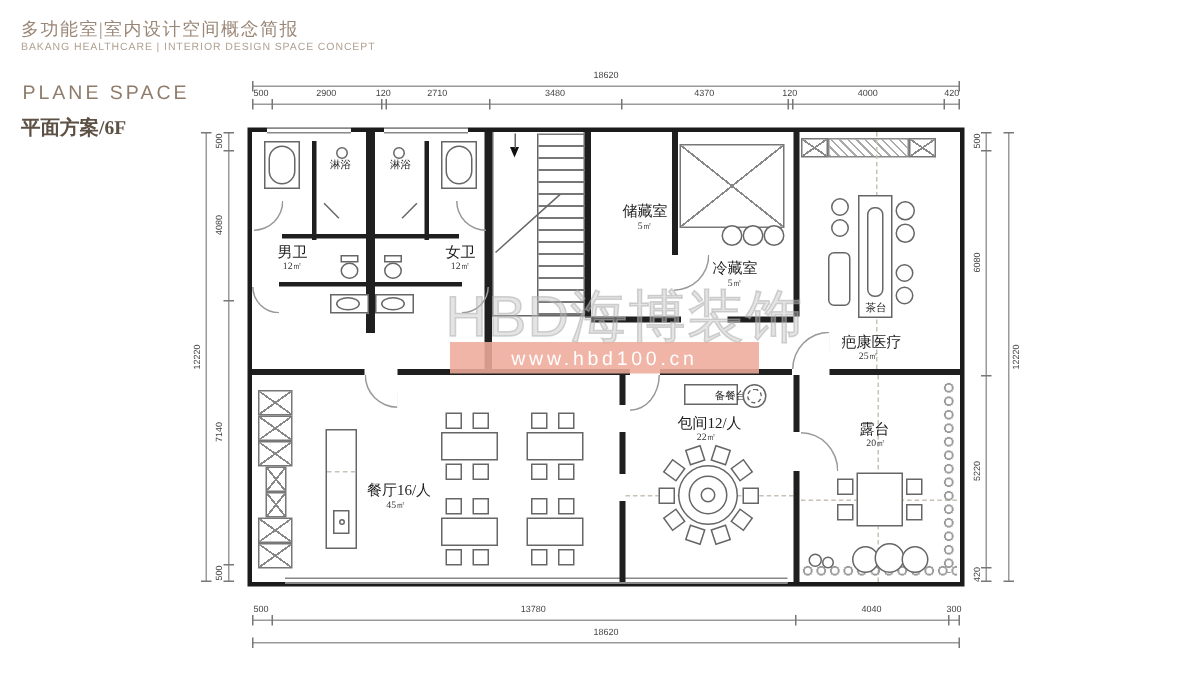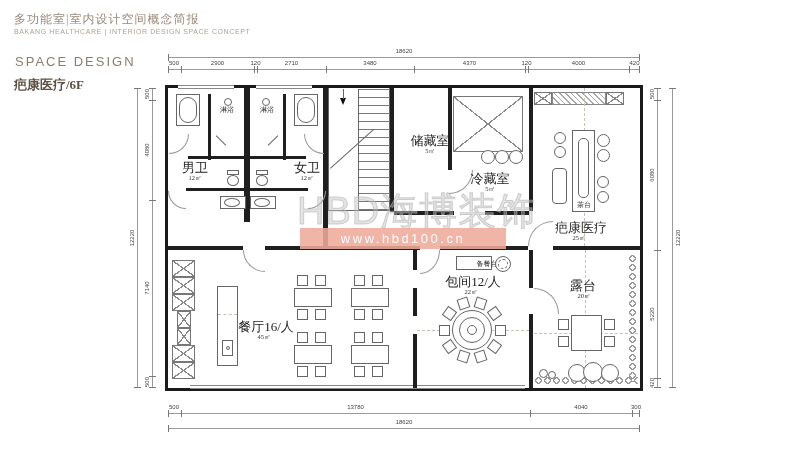--- a/index.html
+++ b/index.html
@@ -28,42 +28,42 @@
   .arc{box-sizing:border-box;background:transparent;border:1px solid #999;}
   .arc-tl{border-right:none;border-bottom:none;border-top-left-radius:100%;}
   .arc-tr{border-left:none;border-bottom:none;border-top-right-radius:100%;}
   .arc-bl{border-right:none;border-top:none;border-bottom-left-radius:100%;}
   .arc-br{border-left:none;border-top:none;border-bottom-right-radius:100%;}
   .dash-v{width:0;border-left:1px dashed #c8c1b6;}
   .dash-h{height:0;border-top:1px dashed #c8c1b6;}
   .plant-v{background-image:radial-gradient(circle at 50% 50%,transparent 2.2px,#999 2.2px 3.2px,transparent 3.2px);background-size:9px 9px;}
   .plant-h{background-image:radial-gradient(circle at 50% 50%,transparent 2.2px,#999 2.2px 3.2px,transparent 3.2px);background-size:9px 9px;}
   .winstrip{background:#fff;border-top:1px solid #888;border-bottom:1px solid #888;height:2px;}
-  .rl{font-size:13px;color:#1d1d1d;white-space:nowrap;transform:translate(-50%,-50%);font-family:"Liberation Serif",serif;}
+  .rl{font-size:10px;color:#1d1d1d;white-space:nowrap;transform:translate(-50%,-50%);font-family:"Liberation Serif",serif;}
   .rs{font-size:7px;color:#1d1d1d;white-space:nowrap;transform:translate(-50%,-50%);font-family:"Liberation Serif",serif;}
   .ra{font-size:6.5px;color:#333;white-space:nowrap;transform:translate(-50%,-50%);font-family:"Liberation Serif",serif;}
   
   .dim-label{font-size:6px;color:#444;white-space:nowrap;}
   .c{text-align:center;}
   .vlab{transform:translate(-50%,-50%) rotate(-90deg);}
   .tick-v{width:1px;height:7px;background:#777;}
   .tick-h{width:7px;height:1px;background:#777;}
   
   .wm-logo{font-size:38px;font-weight:normal;color:rgba(190,190,190,.42);letter-spacing:1px;
            -webkit-text-stroke:1px rgba(175,175,175,.55);white-space:nowrap;z-index:5;}
   .wm-band{height:21px;opacity:.88;z-index:6;}
   .wm-url{color:#ffffff;font-size:13px;letter-spacing:2.5px;line-height:21px;text-align:center;width:100%;display:block;}
 </style>
 </head>
 <body>
 
 <span class="a hdr-cn" style="left:14px;top:11px">多功能室|室内设计空间概念简报</span>
 <span class="a hdr-en" style="left:14px;top:28px">BAKANG HEALTHCARE | INTERIOR DESIGN SPACE CONCEPT</span>
-<span class="a sec-en" style="left:15px;top:54px">SPACE DESIGN</span>
-<span class="a sec-cn" style="left:14px;top:76px">疤康医疗/6F</span>
+<span class="a sec-en" style="left:15px;top:54px">PLANE SPACE</span>
+<span class="a sec-cn" style="left:14px;top:76px">平面方案/6F</span>
 
 <div class="plan a">
 
   <i class="winstrip" style="left:10px;top:-3px;width:56px"></i>
   <i class="winstrip" style="left:88px;top:-3px;width:56px"></i>
   <i class="winstrip" style="left:22px;top:297px;width:335px"></i>
 
   <i class="wall" style="left:76px;top:0;width:6px;height:134px"></i>
   <i class="wall" style="left:40px;top:6px;width:3px;height:66px"></i>
   <i class="wall" style="left:115px;top:6px;width:3px;height:66px"></i>

